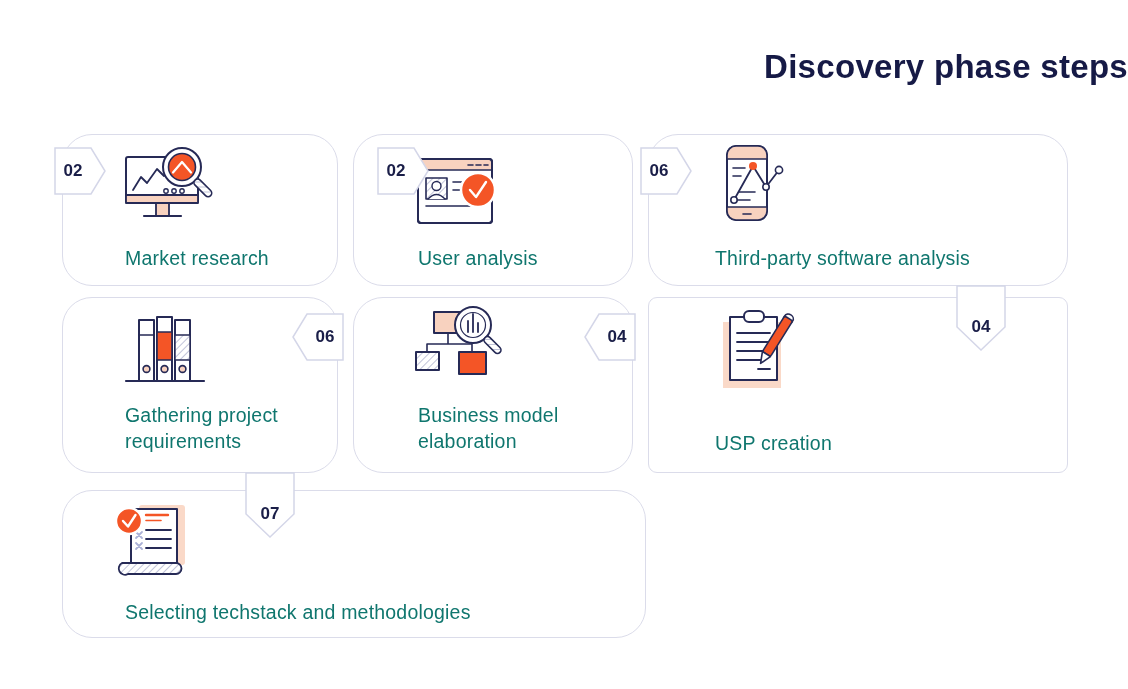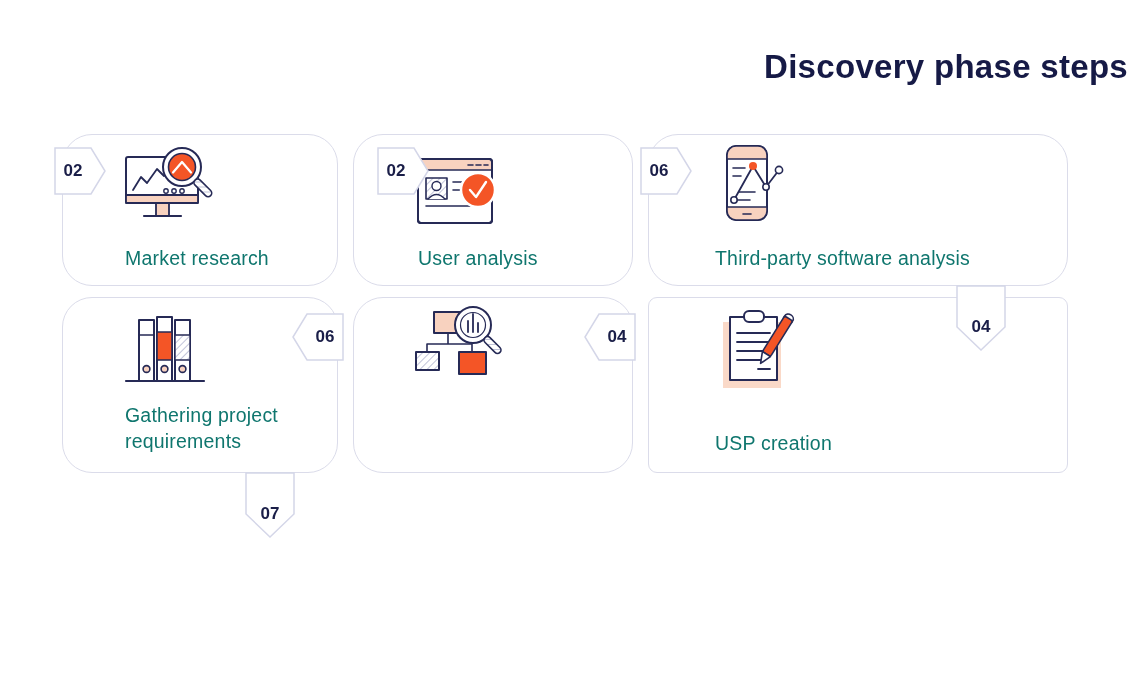--- a/index.html
+++ b/index.html
@@ -131,39 +131,59 @@
         <rect x="4" y="46" width="23" height="18" fill="url(#hatch)"></rect>
         <rect x="47" y="46" width="27" height="22" fill="#f45526"></rect>
         <circle cx="61" cy="19" r="18" fill="#fff"></circle>
         <circle cx="61" cy="19" r="12.5" fill="#fff" stroke-width="1.2"></circle>
         <path d="M56,26 V15 M61,26 V8 M66,26 V17" stroke-width="1.8"></path>
         <g transform="translate(74.5,33) rotate(45)">
           <rect x="-2" y="-3.5" width="21" height="7" rx="3.5" fill="url(#hatch)" stroke-width="1.6"></rect>
         </g>
       </g>
     </svg>
+    <div class="card-label" style="left:64px;top:104px;width:180px;">Business model elaboration</div>
   </div>
 
   <div class="card" style="left:648px;top:297px;width:420px;height:176px;border-radius:9px;">
     <svg class="icon" style="left:62px;top:10px;" width="105" height="88" viewBox="0 0 105 88">
       <g stroke="#262a56" stroke-width="2" fill="none" stroke-linecap="round" stroke-linejoin="round">
         <rect x="12" y="14" width="58" height="66" fill="#fad9c8" stroke="none"></rect>
         <rect x="19" y="9" width="47" height="63" fill="#fff"></rect>
         <rect x="33" y="3" width="20" height="11" rx="5" fill="#fff"></rect>
         <path d="M26,25 h33 M26,34 h33 M26,43 h31 M26,52 h26 M47,61 h12" stroke-width="1.8"></path>
         <g transform="rotate(32 62 36)">
           <path d="M57,6 a4.75,4.2 0 0 1 9.5,0 v2 h-9.5 z" fill="#fff" stroke-width="1.6"></path>
           <rect x="57" y="6" width="9.5" height="42" rx="2" fill="#f45526" stroke-width="1.6"></rect>
           <path d="M57,48 h9.5 l-4.75,11 z" fill="#fff" stroke-width="1.6"></path>
         </g>
       </g>
     </svg>
     <div class="card-label" style="left:66px;top:132px;">USP creation</div>
   </div>
 
+  <div class="card" style="left:62px;top:490px;width:584px;height:148px;">
+    <svg class="icon" style="left:46px;top:8px;" width="105" height="88" viewBox="0 0 105 88">
+      <g stroke="#262a56" stroke-width="2" fill="none" stroke-linecap="round" stroke-linejoin="round">
+        <rect x="30" y="6" width="46" height="60" rx="3" fill="#fad9c8" stroke="none"></rect>
+        <rect x="22" y="10" width="46" height="54" fill="#fff"></rect>
+        <path d="M13,64 H67 a5.5,5.5 0 0 1 0,11 H19 a6,6 0 0 1 -6,-11 z" fill="url(#hatch)" stroke-width="1.8"></path>
+        <path d="M37,16 h22" stroke="#f45526" stroke-width="2.4"></path>
+        <path d="M37,21.5 h15" stroke="#f45526" stroke-width="1.6"></path>
+        <path d="M37,31 h25 M37,40 h25 M37,49 h25" stroke-width="1.8"></path>
+        <g stroke="#abb1d6" stroke-width="1.8">
+          <path d="M27,33 l6,6 M33,33 l-6,6"></path>
+          <path d="M27,44 l6,6 M33,44 l-6,6"></path>
+        </g>
+        <circle cx="20" cy="22" r="13" fill="#f45526" stroke="#fff" stroke-width="2.4"></circle>
+        <polyline points="14,22 19,27.5 26.5,16" stroke="#fff" stroke-width="2.4"></polyline>
+      </g>
+    </svg>
+    <div class="card-label" style="left:62px;top:108px;">Selecting techstack and methodologies</div>
+  </div>
 
   <div class="badge badge-right" style="left:54px;top:147px;width:52px;height:48px;">
     <svg width="52" height="48" viewBox="0 0 52 48">
       <polygon points="1,1 37,1 51,24 37,47 1,47" fill="#ffffff" stroke="#d4d6e8" stroke-width="1.5"></polygon>
     </svg>
     <span class="num">02</span>
   </div>
 
   <div class="badge badge-right" style="left:345px;top:147px;width:52px;height:48px;margin-left:32px;">
     <svg width="52" height="48" viewBox="0 0 52 48">

